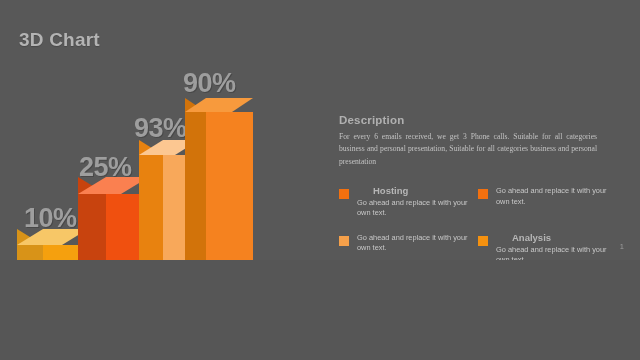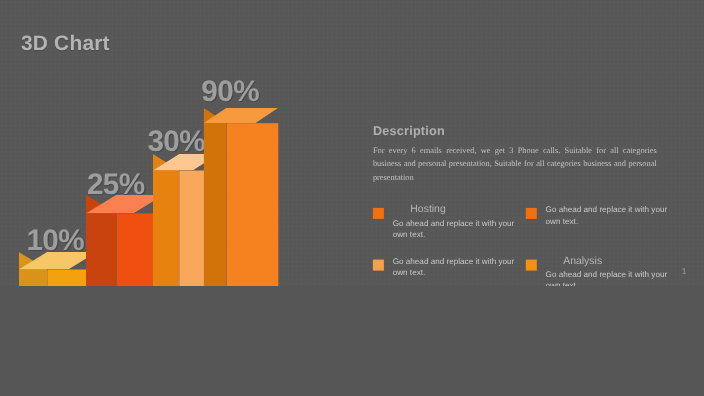--- a/index.html
+++ b/index.html
@@ -113,21 +113,21 @@
   .legend-bullet {
     width: 10px;
     height: 10px;
     flex: 0 0 10px;
     margin-top: 3px;
     margin-right: 8px;
   }
   .legend-text { flex: 1 1 auto; }
   .legend-title {
     font-size: 9.5px;
-    font-weight: normal;
+    font-weight: bold;
     color: #b6b6b6;
     line-height: 1.15;
     margin-bottom: 1px;
     padding-left: 16px;
   }
   .legend-body {
     font-size: 7.4px;
     line-height: 1.42;
     color: #c8c8c8;
   }
@@ -161,21 +161,21 @@
       <div class="top" style="left: -28px; top: -17px; width: 71px; height: 17px; background: rgb(250, 128, 80); clip-path: polygon(28px 0px, 100% 0px, 43px 100%, 0px 100%);"></div>
       <div class="front" style="background: rgb(240, 80, 15);"></div>
     </div>
     <div class="bar-value" id="val-2" style="left: 79px; top: 152px;">25%</div>
 
     <div class="bar" id="bar-3" style="left: 163px; top: 155px; width: 36px; height: 131px;">
       <div class="side" style="left: -24px; width: 24px; height: 146px; top: -15px; background: rgb(232, 130, 15); clip-path: polygon(0px 0px, 100% 15px, 100% 100%, 0px 131px);"></div>
       <div class="top" style="left: -24px; top: -15px; width: 60px; height: 15px; background: rgb(252, 199, 145); clip-path: polygon(24px 0px, 100% 0px, 36px 100%, 0px 100%);"></div>
       <div class="front" style="background: rgb(248, 168, 90);"></div>
     </div>
-    <div class="bar-value" id="val-3" style="left: 134px; top: 113px;">30%</div>
+    <div class="bar-value" id="val-3" style="left: 134px; top: 113px;">93%</div>
 
     <div class="bar" id="bar-4" style="left: 206px; top: 112px; width: 47px; height: 167px;">
       <div class="side" style="left: -21px; width: 21px; height: 181px; top: -14px; background: rgb(210, 115, 10); clip-path: polygon(0px 0px, 100% 14px, 100% 100%, 0px 167px);"></div>
       <div class="top" style="left: -21px; top: -14px; width: 68px; height: 14px; background: rgb(247, 154, 61); clip-path: polygon(21px 0px, 100% 0px, 47px 100%, 0px 100%);"></div>
       <div class="front" style="background: rgb(245, 130, 31);"></div>
     </div>
     <div class="bar-value" id="val-4" style="left: 183px; top: 68px;">90%</div>
 
   </div>
 

